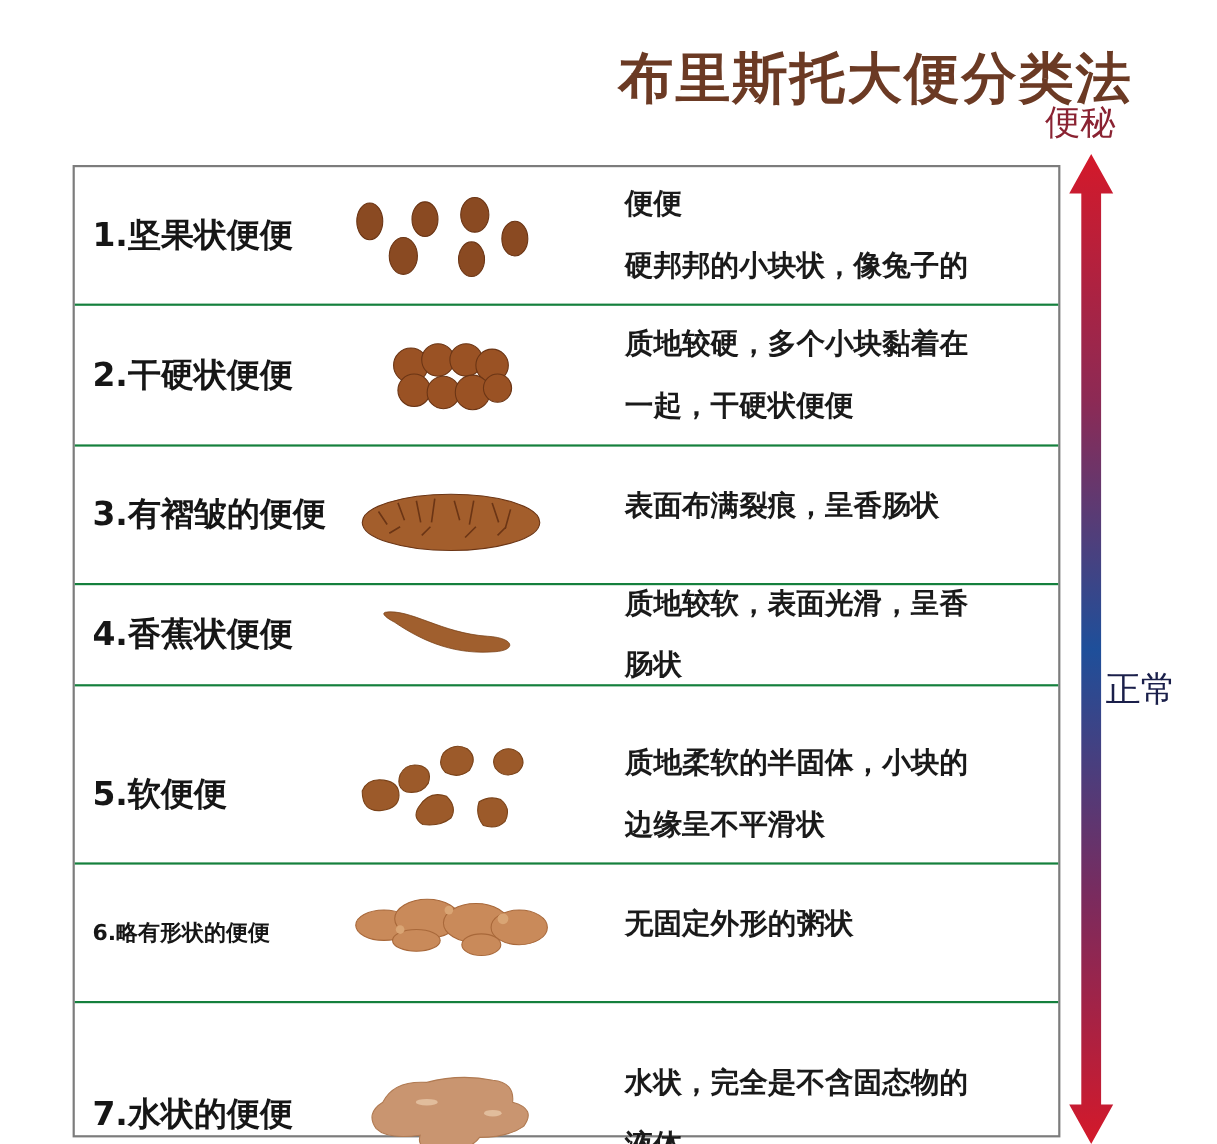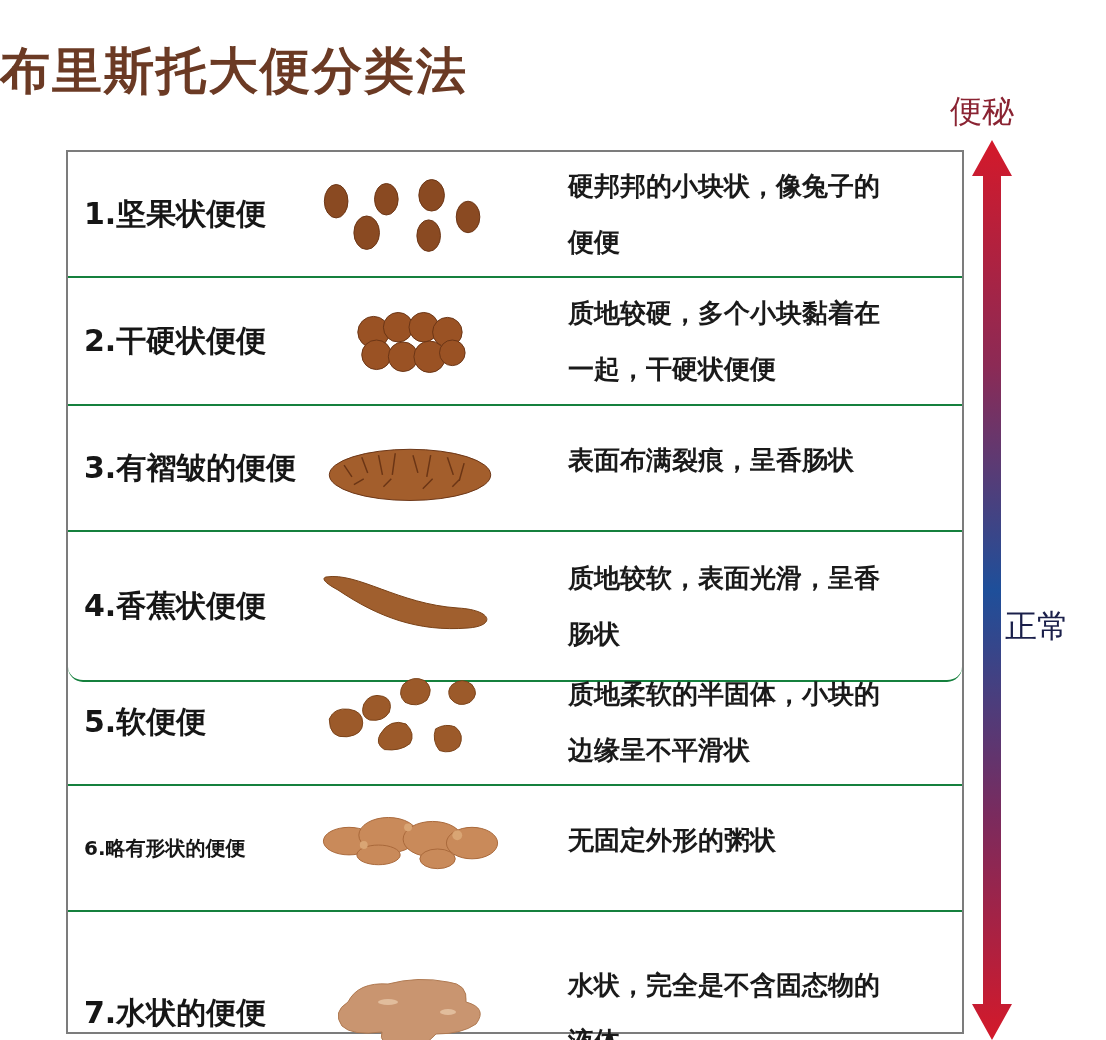--- a/index.html
+++ b/index.html
@@ -12,21 +12,21 @@
     height: 1040px;
     position: relative;
     overflow: hidden;
     font-family: "DejaVu Sans", "Liberation Sans", sans-serif;
   }
   .title {
     position: absolute;
     left: 0;
     width: 1030px;
     top: 38px;
-    text-align: left;
+    text-align: right;
     font-size: 50px;
     font-weight: bold;
     color: #6b3a24;
     letter-spacing: 2px;
   }
   .chart {
     position: absolute;
     left: 66px;
     top: 150px;
     width: 898px;
@@ -132,22 +132,22 @@
           <ellipse cx="17" cy="50" rx="12" ry="17"></ellipse>
           <ellipse cx="68" cy="48" rx="12" ry="16"></ellipse>
           <ellipse cx="114" cy="44" rx="13" ry="16"></ellipse>
           <ellipse cx="151" cy="66" rx="12" ry="16"></ellipse>
           <ellipse cx="48" cy="82" rx="13" ry="17"></ellipse>
           <ellipse cx="111" cy="85" rx="12" ry="16"></ellipse>
         </g>
       </svg>
     </div>
     <div class="row-desc">
+      <div>便便</div>
       <div>硬邦邦的小块状，像兔子的</div>
-      <div>便便</div>
     </div>
   </div>
 
   <div class="row" style="top:126px;height:128px;">
     <div class="row-name">2.干硬状便便</div>
     <div class="illus">
       <svg viewBox="0 0 180 128">
         <g fill="#9a5224" stroke="#6b3515" stroke-width="1">
           <circle cx="55" cy="55" r="16"></circle>
           <circle cx="80" cy="50" r="15"></circle>
@@ -174,21 +174,21 @@
         <g stroke="#6b3515" stroke-width="1.5" fill="none">
           <path d="M20 60 l8 12 M38 52 l6 16 M55 50 l4 20 M72 48 l-3 22 M90 50 l5 18 M108 50 l-4 22 M125 52 l6 18 M142 58 l-5 18 M30 80 l10 -6 M60 82 l8 -8 M100 84 l10 -10 M130 82 l8 -8"></path>
         </g>
       </svg>
     </div>
     <div class="row-desc single">
       <div>表面布满裂痕，呈香肠状</div>
     </div>
   </div>
 
-  <div class="row" style="top:380px;height:150px;border-radius:15px;">
+  <div class="row" style="top:380px;height:92px;">
     <div class="row-name">4.香蕉状便便</div>
     <div class="illus">
       <svg viewBox="0 0 180 128">
         <path d="M8 35 C 40 30, 80 62, 140 66 C 175 68, 178 84, 150 86 C 100 90, 60 75, 20 48 C 5 40, 4 36, 8 35 Z" fill="#a05f2e" stroke="#7a4218" stroke-width="1"></path>
       </svg>
     </div>
     <div class="row-desc">
       <div>质地较软，表面光滑，呈香</div>
       <div>肠状</div>
     </div>

